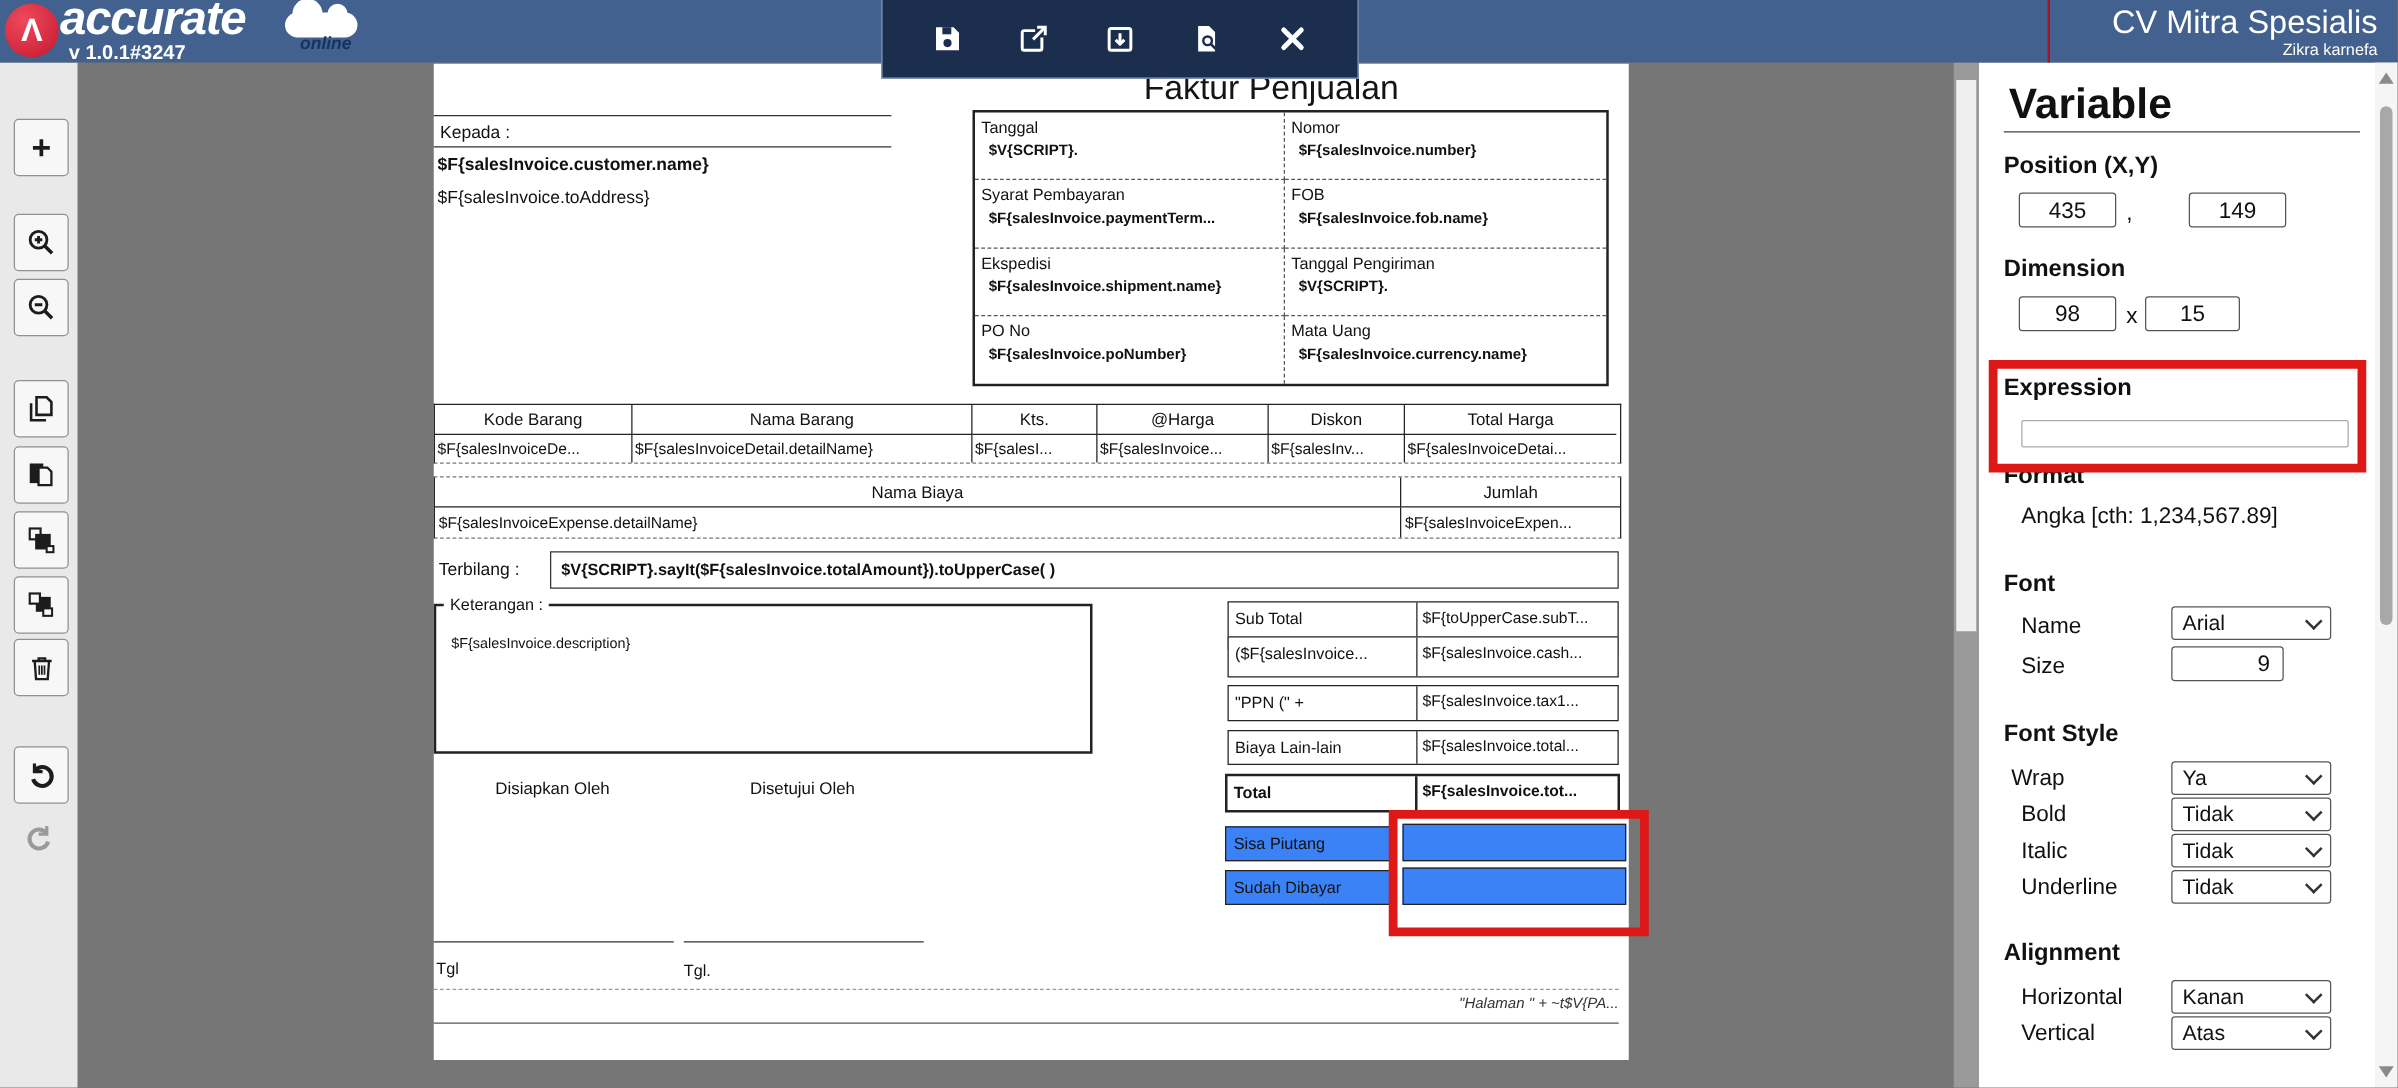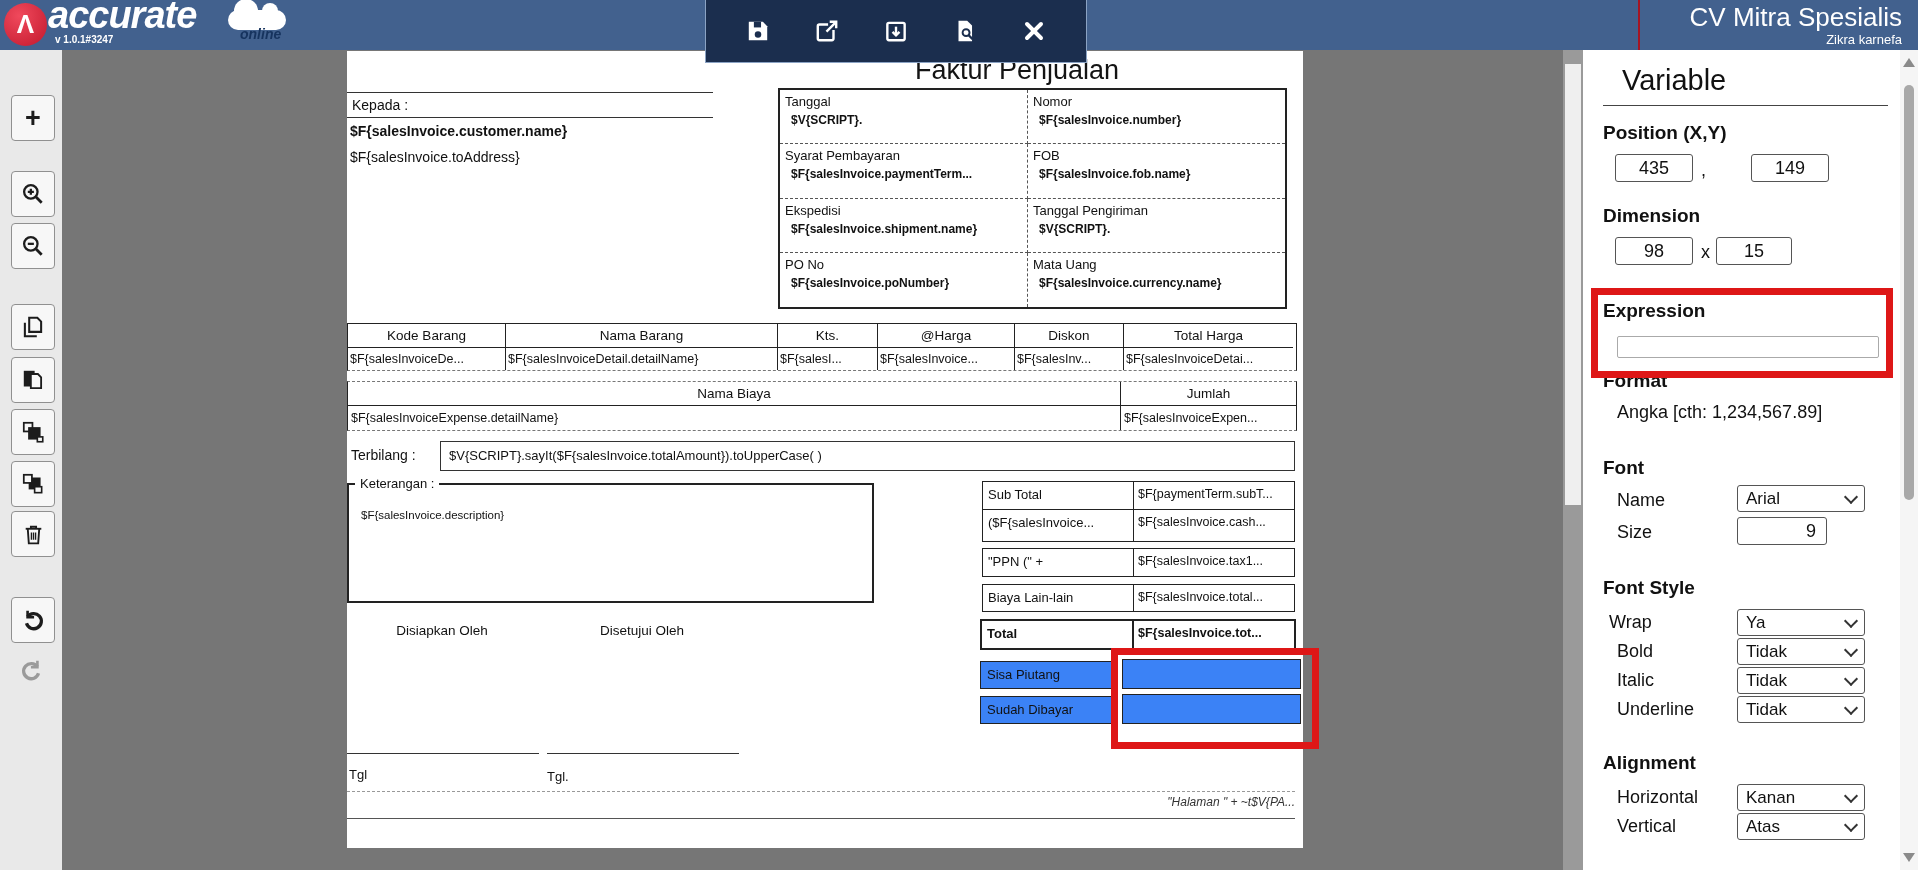--- a/index.html
+++ b/index.html
@@ -9,21 +9,21 @@
   .top-bar{position:absolute;left:0;top:0;width:1918px;height:50px;background:#42618e;z-index:40;}
   .logo-circle{position:absolute;left:4px;top:3px;width:43px;height:43px;border-radius:50%;
     background:radial-gradient(circle at 35% 30%,#f0495c,#c2182d);color:#fff;font-weight:bold;
     font-size:26px;display:flex;align-items:center;justify-content:center;}
   .brand{position:absolute;left:48px;top:-6px;color:#fff;font-size:38px;font-weight:bold;
     font-style:italic;letter-spacing:-1px;}
   .cloud{position:absolute;left:228px;top:10px;width:58px;height:20px;background:#fff;border-radius:12px;}
   .cloud:before{content:"";position:absolute;left:6px;top:-11px;width:24px;height:24px;background:#fff;border-radius:50%;}
   .cloud:after{content:"";position:absolute;right:8px;top:-7px;width:16px;height:16px;background:#fff;border-radius:50%;}
   .cloud-word{position:absolute;left:240px;top:26px;color:#16335e;font-size:14px;font-weight:bold;font-style:italic;z-index:2;}
-  .version{position:absolute;left:55px;top:34px;color:#fff;font-size:10px;font-weight:bold;}
+  .version{position:absolute;left:55px;top:34px;color:#fff;font-size:16px;font-weight:bold;}
   .toolbar{position:absolute;left:705px;top:0;width:380px;height:62px;background:#1b2e4e;
     border:1px solid #8ba3c4;border-top:none;display:flex;justify-content:space-evenly;
     align-items:center;z-index:60;}
   .tool-btn{width:34px;height:34px;display:flex;align-items:center;justify-content:center;cursor:pointer;}
   .company-wrap{position:absolute;right:16px;top:2px;text-align:right;color:#ffffff;}
   .company-name{font-size:26px;line-height:30px;}
   .company-user{font-size:13px;line-height:15px;}
   .hdr-red-line{position:absolute;left:1638px;top:0;width:2px;height:50px;background:#a51523;}
   
   .sidebar{position:absolute;left:0;top:50px;width:62px;height:820px;background:#e9e9e9;z-index:30;}
@@ -53,21 +53,21 @@
   .itd{font-size:12.5px;padding:4px 2px;border-right:1px solid #222;white-space:nowrap;overflow:hidden;}
   .itd:nth-child(12){border-right:none;}
   .etable{position:absolute;left:0;top:330px;width:948px;border:1.5px solid #222;border-top:1.2px dashed #777;
     border-bottom:1.2px dashed #777;display:grid;grid-template-columns:773px 1fr;}
   .eth{font-size:13.5px;text-align:center;padding:4px 2px;border-bottom:1px solid #222;border-right:1px solid #222;}
   .eth:nth-child(2){border-right:none;}
   .etd{font-size:12.5px;padding:5px 3px;border-right:1px solid #222;white-space:nowrap;overflow:hidden;}
   .etd:nth-child(4){border-right:none;}
   .terb-label{position:absolute;left:4px;top:396px;font-size:14px;}
   .terb-box{position:absolute;left:93px;top:390px;width:855px;height:30px;border:1.5px solid #333;
-    font-size:13px;font-weight:normal;padding:6px 0 0 8px;box-sizing:border-box;white-space:nowrap;overflow:hidden;}
+    font-size:13px;font-weight:bold;padding:6px 0 0 8px;box-sizing:border-box;white-space:nowrap;overflow:hidden;}
   .ket{position:absolute;left:0;top:432px;width:523px;height:116px;border:2px solid #222;}
   .ket-label{position:absolute;left:6px;top:-9px;background:#fff;padding:0 5px;font-size:13px;}
   .ket-val{position:absolute;left:12px;top:24px;font-size:11.5px;}
   .trow{position:absolute;left:635px;width:313px;display:flex;border:1.5px solid #222;background:#fff;box-sizing:border-box;}
   .tlab{width:140px;padding:5px 5px 0 5px;border-right:1.5px solid #222;font-size:13px;white-space:nowrap;overflow:hidden;}
   .tval{flex:1;padding:5px 4px 0 4px;font-size:12.5px;white-space:nowrap;overflow:hidden;}
   .trow.bold{border-width:2.5px;left:633px;width:316px;}
   .trow.bold .tlab{font-weight:bold;border-right-width:2px;}
   .trow.bold .tval{font-weight:bold;}
   .sbox{position:absolute;border:1.5px solid #222;font-size:13px;padding:5px 0 16px 6px;box-sizing:border-box;background:#3b82f6;}
@@ -81,21 +81,21 @@
   
   .canvas-sb{position:absolute;left:1563px;top:50px;width:20px;height:820px;background:#9a9a9a;z-index:35;}
   .canvas-sb-thumb{position:absolute;left:2px;top:14px;width:16px;height:441px;background:#efefef;}
   .panel-sb{position:absolute;left:1900px;top:50px;width:18px;height:820px;background:#f5f5f5;z-index:45;}
   .sb-arrow{position:absolute;left:3px;width:0;height:0;border-left:6px solid transparent;border-right:6px solid transparent;}
   .sb-up{top:8px;border-bottom:9px solid #8a8a8a;}
   .sb-down{bottom:8px;border-top:9px solid #8a8a8a;}
   .panel-sb-thumb{position:absolute;left:4px;top:35px;width:10px;height:415px;background:#a8a8a8;border-radius:5px;}
   
   .panel{position:absolute;left:1583px;top:50px;width:317px;height:820px;background:#fff;color:#111;z-index:25;}
-  .p-title{position:absolute;left:24px;top:14px;font-size:29px;font-weight:normal;margin-left:15px;}
+  .p-title{position:absolute;left:24px;top:14px;font-size:34px;font-weight:bold;}
   .p-hr{position:absolute;left:20px;top:55px;width:285px;border-top:1.5px solid #444;}
   .p-sec{position:absolute;font-size:19px;font-weight:bold;}
   .p-sub{position:absolute;font-size:18px;}
   .num{position:absolute;height:28px;border:1.5px solid #555;border-radius:3px;font-size:18px;
     text-align:center;box-sizing:border-box;font-family:"Liberation Sans",sans-serif;background:#fff;color:#111;}
   .sep{position:absolute;font-size:18px;}
   .expr-input{position:absolute;left:34px;top:286px;width:262px;height:22px;border:1px solid #aaa;
     border-radius:2px;box-sizing:border-box;background:#fff;}
   .sel{position:absolute;width:128px;height:27px;border:1.5px solid #555;border-radius:3px;background:#fff;
     display:flex;align-items:center;justify-content:space-between;padding:0 8px;box-sizing:border-box;cursor:pointer;}
@@ -296,21 +296,21 @@
     <div class="terb-label">Terbilang :</div>
     <div class="terb-box">$V{SCRIPT}.sayIt($F{salesInvoice.totalAmount}).toUpperCase( )</div>
 
     <div class="ket">
       <div class="ket-label">Keterangan :</div>
       <div class="ket-val">$F{salesInvoice.description}</div>
     </div>
 
     <div class="trow" style="top:430px;height:39px">
       <div class="tlab">Sub Total</div>
-      <div class="tval">$F{paymentTerm.subT...</div>
+      <div class="tval">$F{toUpperCase.subT...</div>
     </div>
     <div class="trow" style="top:458px;height:33px">
       <div class="tlab">($F{salesInvoice...</div>
       <div class="tval">$F{salesInvoice.cash...</div>
     </div>
     <div class="trow" style="top:497px;height:29px">
       <div class="tlab">"PPN (" +</div>
       <div class="tval">$F{salesInvoice.tax1...</div>
     </div>
     <div class="trow" style="top:533px;height:28px">

